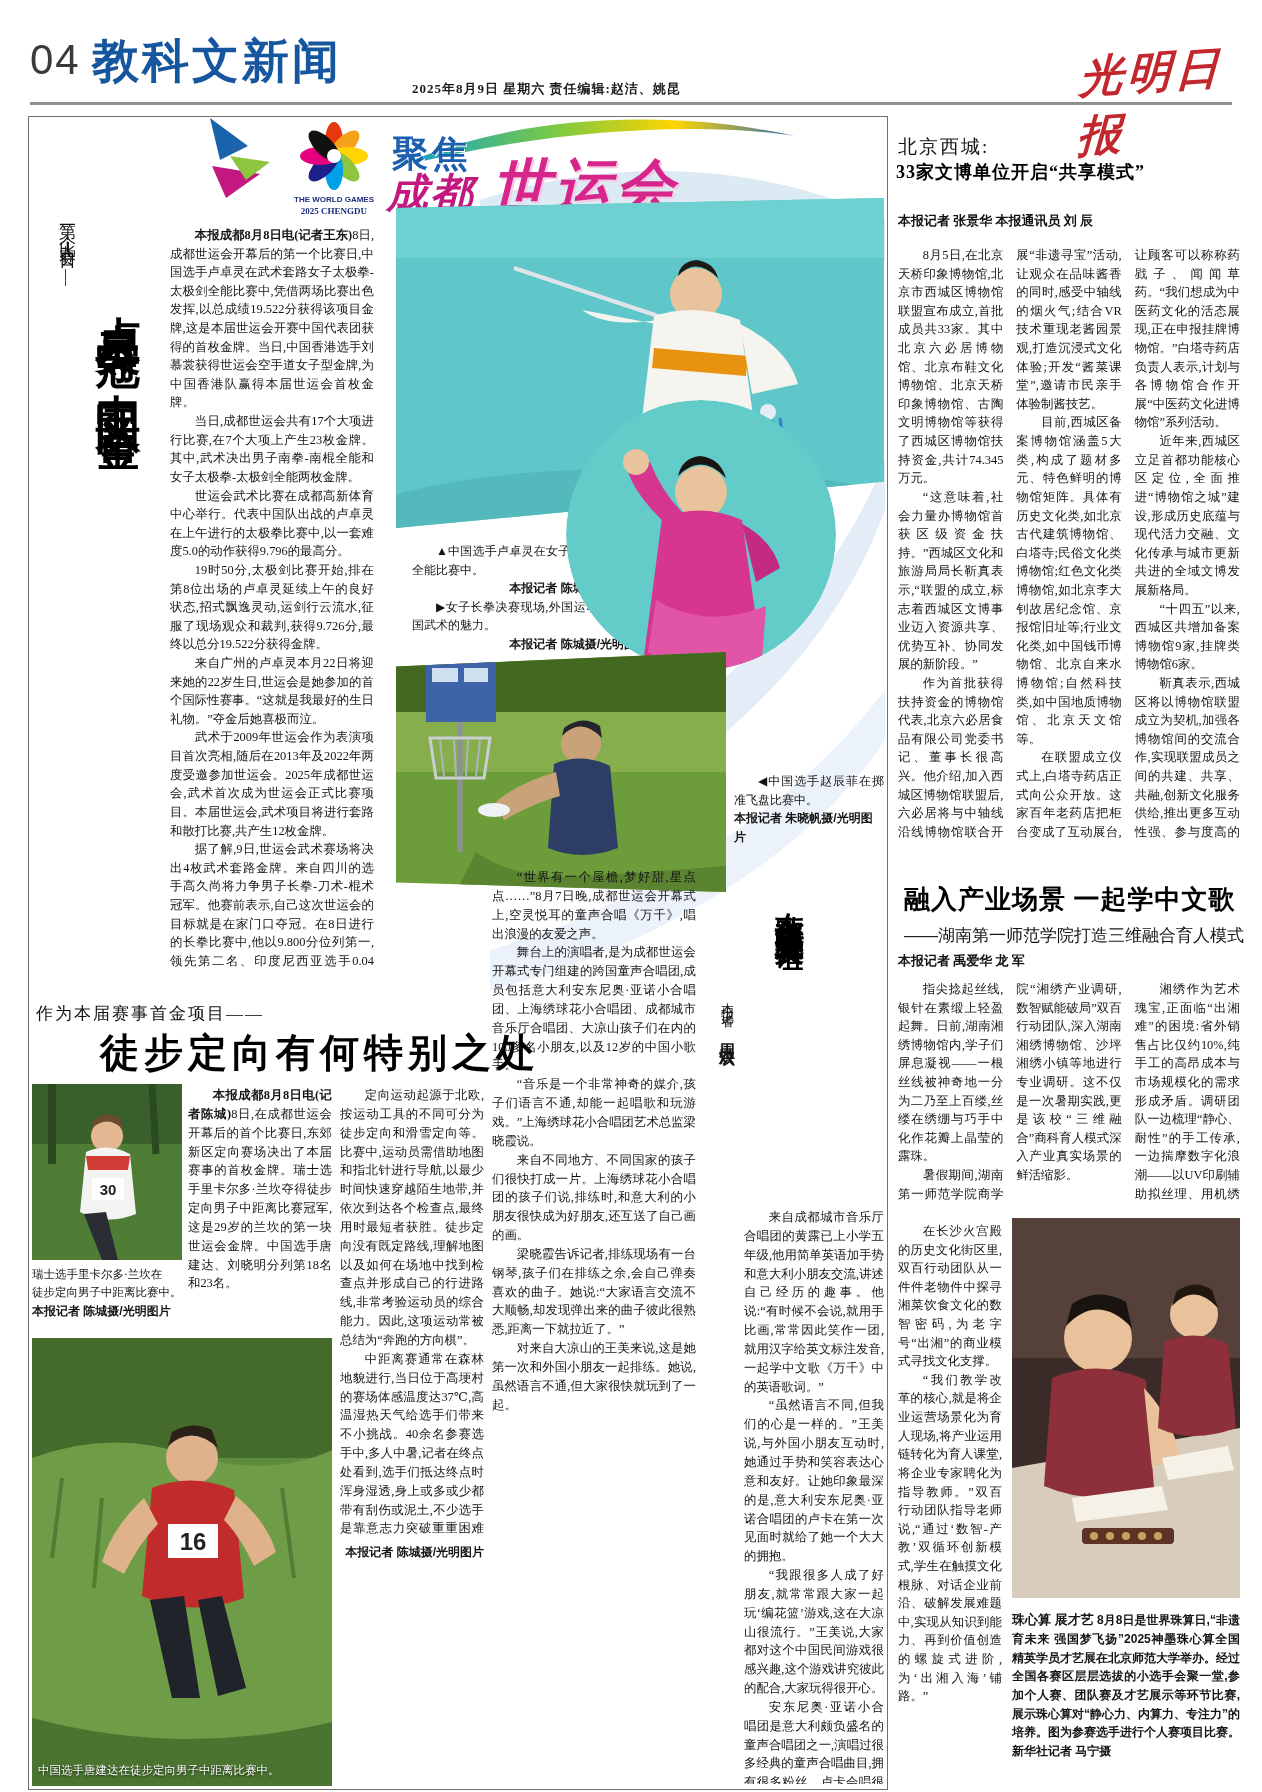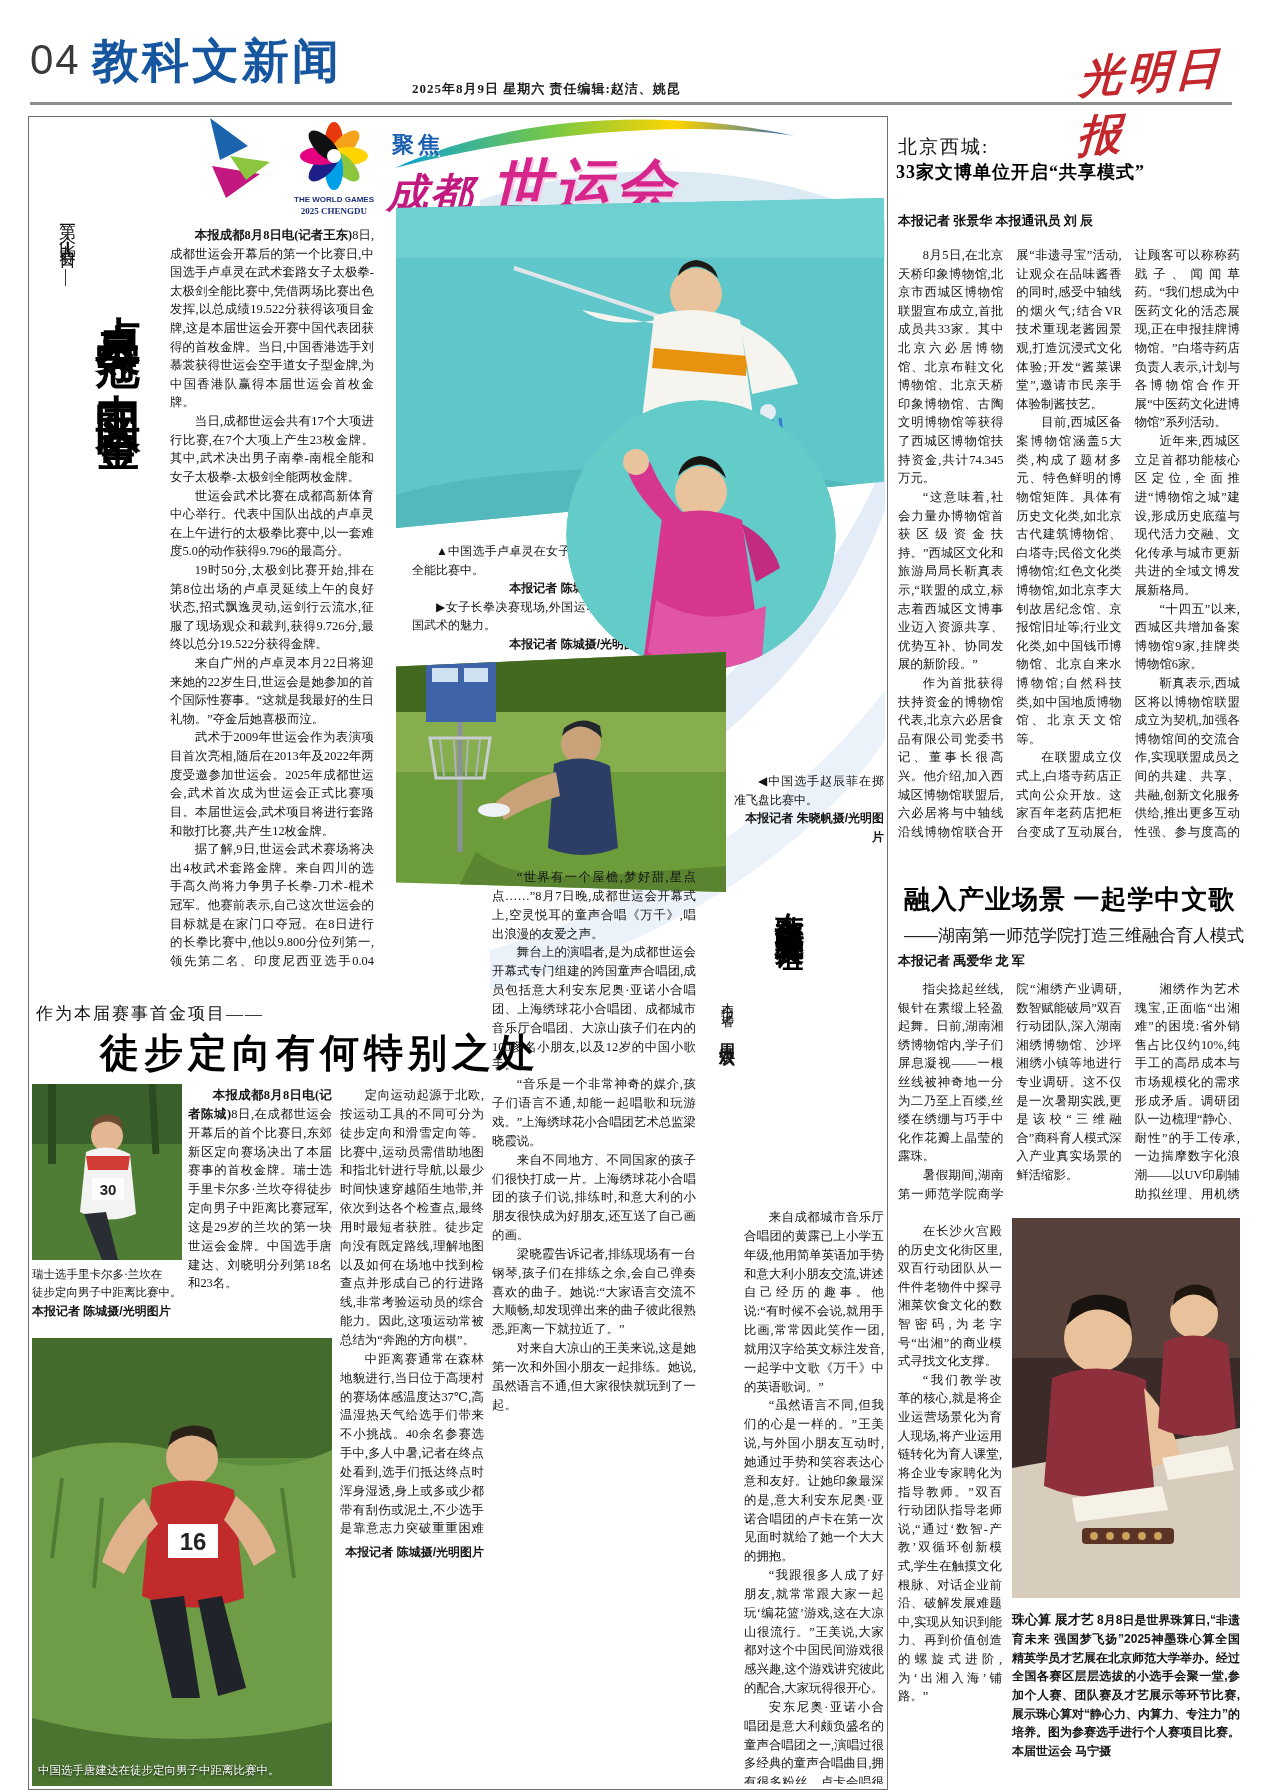--- a/index.html
+++ b/index.html
@@ -9,21 +9,21 @@
   
   .page-num{font-family:"Liberation Sans",sans-serif;font-size:42px;color:#3a3a3a;letter-spacing:2px;}
   .section-title{font-family:"Liberation Sans",sans-serif;font-size:47px;font-weight:bold;color:#15569f;letter-spacing:3px;}
   .dateline{font-size:13px;font-weight:bold;color:#1b1b1b;letter-spacing:1px;}
   .masthead{font-size:44px;color:#c2272d;font-weight:bold;font-style:italic;
     transform:rotate(-4deg) skewX(-6deg);letter-spacing:4px;font-family:"Liberation Serif",serif;}
   .header-rule{background:#8d8d8d;height:3px;}
   
   .focus-box{border:1px solid #6f6f6f;}
   
-  .banner-focus{font-family:"Liberation Sans",sans-serif;font-weight:bold;font-size:22px;color:#1b5fae;
+  .banner-focus{font-family:"Liberation Sans",sans-serif;font-weight:bold;font-size:36px;color:#1b5fae;
     letter-spacing:4px;text-shadow:1px 1px 0 #fff;}
   .banner-city{font-family:"Liberation Sans",sans-serif;font-weight:bold;font-size:42px;color:#c2187f;
     font-style:italic;letter-spacing:2px;}
   .banner-event{font-family:"Liberation Sans",sans-serif;font-weight:bold;font-size:58px;color:#d6268c;
     font-style:italic;letter-spacing:4px;text-shadow:2px 2px 0 #f6c9e4;}
   .emblem-caption{font-family:"Liberation Sans",sans-serif;font-size:8px;color:#1d2f7b;font-weight:bold;text-align:center;line-height:1.25;}
   
   .body-text p{margin:0;text-indent:2em;font-size:12.4px;line-height:1.5;text-align:justify;}
   .body-text .lead{font-weight:bold;}
   .v-kicker{writing-mode:vertical-rl;font-size:17px;letter-spacing:6px;color:#111;}
@@ -176,21 +176,21 @@
     <circle cx="185" cy="92" r="20" fill="#caa27a"></circle>
     <path d="M166,84 Q185,64 206,86 L204,74 Q186,62 168,76 Z" fill="#23262b"></path>
     <path d="M158,112 Q186,100 214,114 L222,196 Q186,210 152,196 Z" fill="#2c3e66"></path>
     <path d="M160,120 Q120,132 100,150 L108,168 Q140,150 164,144 Z" fill="#caa27a"></path>
     <ellipse cx="98" cy="158" rx="16" ry="7" fill="#eef2f4"></ellipse>
     <path d="M80,200 Q120,230 200,224 L330,214 L330,240 L60,240 Z" fill="#5a8430"></path>
   </svg>
 
   <div class="abs caption" style="left:734px;top:772px;width:150px;">
     <div style="text-indent:2em;">◀中国选手赵辰菲在掷准飞盘比赛中。</div>
-    <div class="cred" style="text-align:right;">本报记者  朱晓帆摄/光明图片</div>
+    <div class="cred" style="text-align:left;">本报记者  朱晓帆摄/光明图片</div>
   </div>
 
   <div class="abs kicker-h" style="left:36px;top:1002px;">作为本届赛事首金项目——</div>
   <div class="abs big-h" style="left:100px;top:1026px;font-size:39px;letter-spacing:5px;">徒步定向有何特别之处</div>
 
   <svg class="abs" style="left:32px;top:1084px;" width="150" height="176" viewBox="0 0 150 176">
     <rect width="150" height="176" fill="#4f7d36"></rect>
     <rect width="150" height="60" fill="#39602a"></rect>
     <line x1="20" y1="0" x2="20" y2="80" stroke="#2c4a20" stroke-width="8"></line>
     <line x1="120" y1="0" x2="124" y2="70" stroke="#2c4a20" stroke-width="7"></line>
@@ -309,16 +309,16 @@
         <circle cx="82" cy="318" r="4"></circle>
         <circle cx="98" cy="318" r="4"></circle>
         <circle cx="114" cy="318" r="4"></circle>
         <circle cx="130" cy="318" r="4"></circle>
         <circle cx="146" cy="318" r="4"></circle>
       </g>
   </svg>
   <div class="abs brief-cap" style="left:1012px;top:1610px;width:228px;">
     <span style="font-size:13px;">珠心算  展才艺</span>
     <span>8月8日是世界珠算日,“非遗育未来  强国梦飞扬”2025神墨珠心算全国精英学员才艺展在北京师范大学举办。经过全国各赛区层层选拔的小选手会聚一堂,参加个人赛、团队赛及才艺展示等环节比赛,展示珠心算对“静心力、内算力、专注力”的培养。图为参赛选手进行个人赛项目比赛。</span>
-    <span>本届世运会  马宁摄</span>
+    <span>新华社记者  马宁摄</span>
   </div>
 
 </div>
 
 </body></html>

